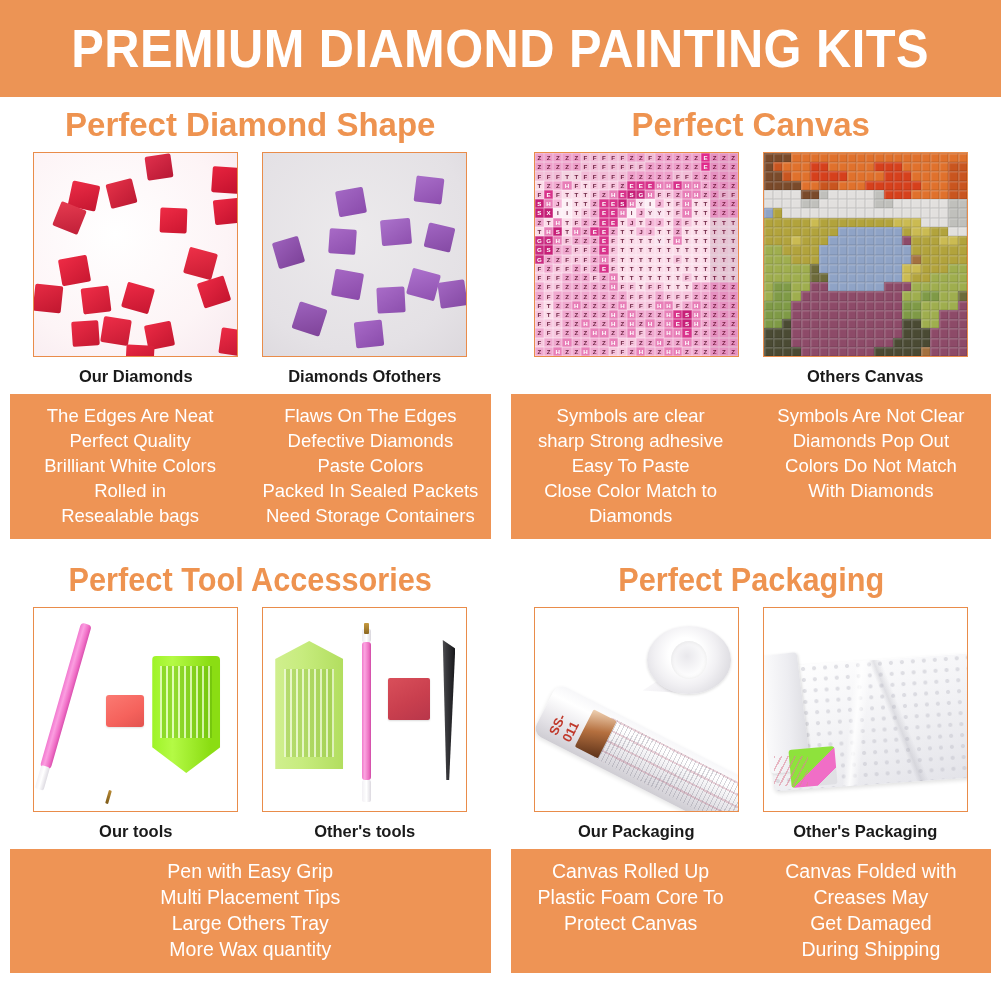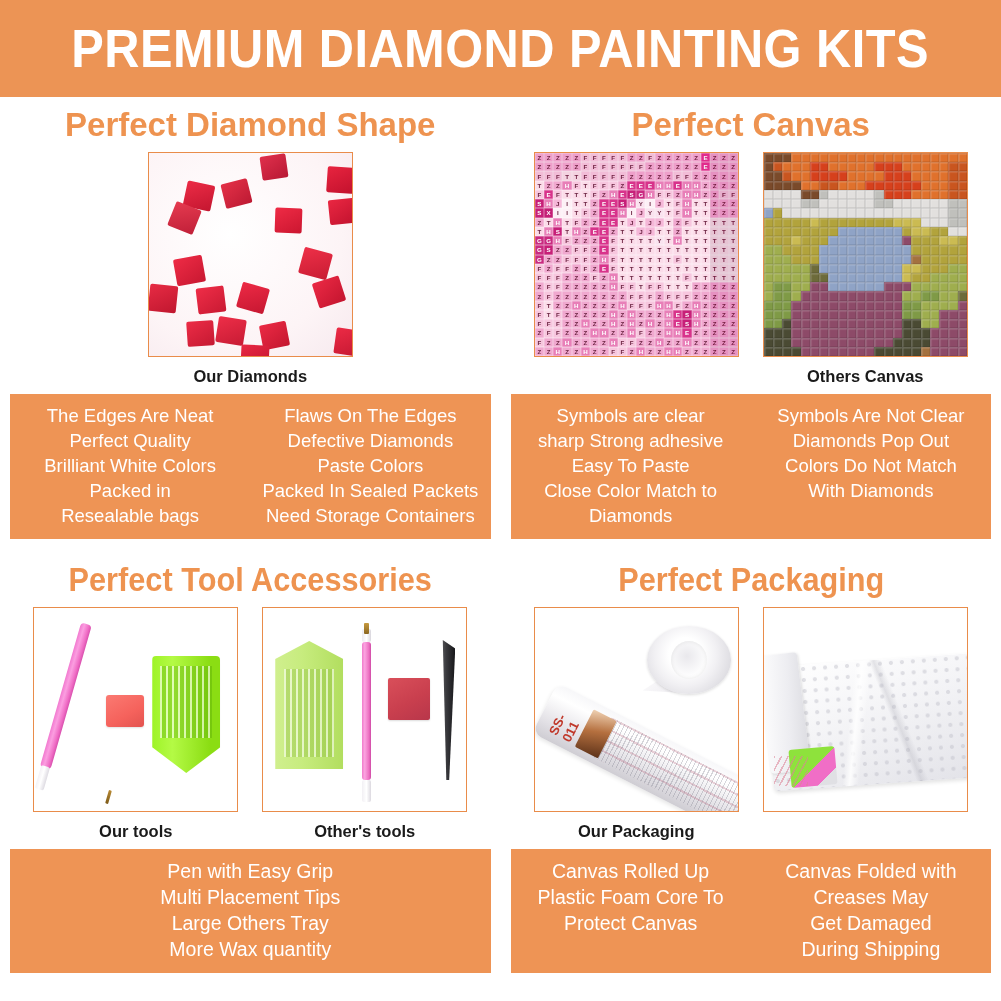--- a/index.html
+++ b/index.html
@@ -298,20 +298,39 @@
               <div class="dia" style="left:38px;top:168px;width:27px;height:25px;background:linear-gradient(150deg,#ec2c46,#c51932);transform:rotate(-4deg);"></div>
               <div class="dia" style="left:68px;top:165px;width:28px;height:26px;background:linear-gradient(150deg,#ee2e48,#c71b34);transform:rotate(9deg);"></div>
               <div class="dia" style="left:112px;top:170px;width:27px;height:25px;background:linear-gradient(150deg,#eb2a44,#c41730);transform:rotate(-11deg);"></div>
               <div class="dia" style="left:92px;top:192px;width:28px;height:22px;background:linear-gradient(150deg,#e92843,#c2152f);transform:rotate(3deg);"></div>
               <div class="dia" style="left:186px;top:176px;width:26px;height:26px;background:linear-gradient(150deg,#ec2b45,#c51832);transform:rotate(8deg);"></div>
             </div>
           </div>
           <div class="caption">Our Diamonds</div>
         </div>
 
+        <div class="cell">
+          <div class="imgbox bg-gray">
+            <div class="dg">
+              <div class="dia" style="left:74px;top:36px;width:28px;height:26px;background:linear-gradient(150deg,#a368c4,#8a4bab);transform:rotate(-10deg);"></div>
+              <div class="dia" style="left:152px;top:24px;width:28px;height:26px;background:linear-gradient(150deg,#a96ec9,#8d4eae);transform:rotate(7deg);"></div>
+              <div class="dia" style="left:118px;top:66px;width:30px;height:26px;background:linear-gradient(150deg,#ab72cb,#8e50ae);transform:rotate(-5deg);"></div>
+              <div class="dia" style="left:163px;top:72px;width:27px;height:25px;background:linear-gradient(150deg,#a165c2,#854aa4);transform:rotate(13deg);"></div>
+              <div class="dia" style="left:66px;top:76px;width:27px;height:25px;background:linear-gradient(150deg,#a86ac6,#8c4ead);transform:rotate(4deg);"></div>
+              <div class="dia" style="left:12px;top:86px;width:27px;height:27px;background:linear-gradient(150deg,#9c60bb,#7d4299);transform:rotate(-16deg);"></div>
+              <div class="dia" style="left:70px;top:118px;width:29px;height:27px;background:linear-gradient(150deg,#a668c4,#8a4aa9);transform:rotate(10deg);"></div>
+              <div class="dia" style="left:114px;top:134px;width:28px;height:26px;background:linear-gradient(150deg,#a96cc8,#8c4fad);transform:rotate(-3deg);"></div>
+              <div class="dia" style="left:146px;top:118px;width:29px;height:27px;background:linear-gradient(150deg,#ad72cd,#8f51b0);transform:rotate(15deg);"></div>
+              <div class="dia" style="left:176px;top:128px;width:27px;height:26px;background:linear-gradient(150deg,#a367c2,#854aa4);transform:rotate(-8deg);"></div>
+              <div class="dia" style="left:32px;top:152px;width:29px;height:28px;background:linear-gradient(150deg,#9d62bd,#7f4399);transform:rotate(18deg);"></div>
+              <div class="dia" style="left:92px;top:168px;width:28px;height:26px;background:linear-gradient(150deg,#a86ac7,#8a4cab);transform:rotate(-6deg);"></div>
+            </div>
+          </div>
+          <div class="caption">Diamonds Ofothers</div>
+        </div>
       </div>
     </div>
 
     <div class="half">
       <div class="pair">
         <div class="cell">
           <div class="imgbox">
             <div class="symgrid" id="symgrid">
                 <i style="background: rgb(240, 168, 207); filter: saturate(1.15) brightness(0.96); color: rgb(107, 36, 66);">Z</i>
                 <i style="background: rgb(240, 168, 207); filter: saturate(1.15) brightness(0.96); color: rgb(107, 36, 66);">Z</i>
@@ -1295,21 +1314,21 @@
     </div>
   </div>
 
   <div class="row">
     <div class="half">
       <div class="orangebox">
         <div class="obcol">
           <div>The Edges Are Neat</div>
           <div>Perfect Quality</div>
           <div>Brilliant White Colors</div>
-          <div>Packed in</div>
+          <div>Rolled in</div>
           <div>Resealable bags</div>
         </div>
         <div class="obcol">
           <div>Flaws On The Edges</div>
           <div>Defective Diamonds</div>
           <div>Paste Colors</div>
           <div>Packed In Sealed Packets</div>
           <div>Need Storage Containers</div>
         </div>
       </div>
@@ -1395,20 +1414,21 @@
             <div class="dg">
               <div class="mailer">
                 <div class="bubbles"></div>
                 <div class="creases"></div>
               </div>
               <div class="flap"></div>
               <div class="peek"></div>
               <div class="tape"></div>
             </div>
           </div>
+          <div class="caption narrow">Other's Packaging</div>
         </div>
       </div>
     </div>
   </div>
 
   <div class="row">
     <div class="half">
       <div class="orangebox">
         <div class="obcol big">
           <div>Pen with Easy Grip</div>

